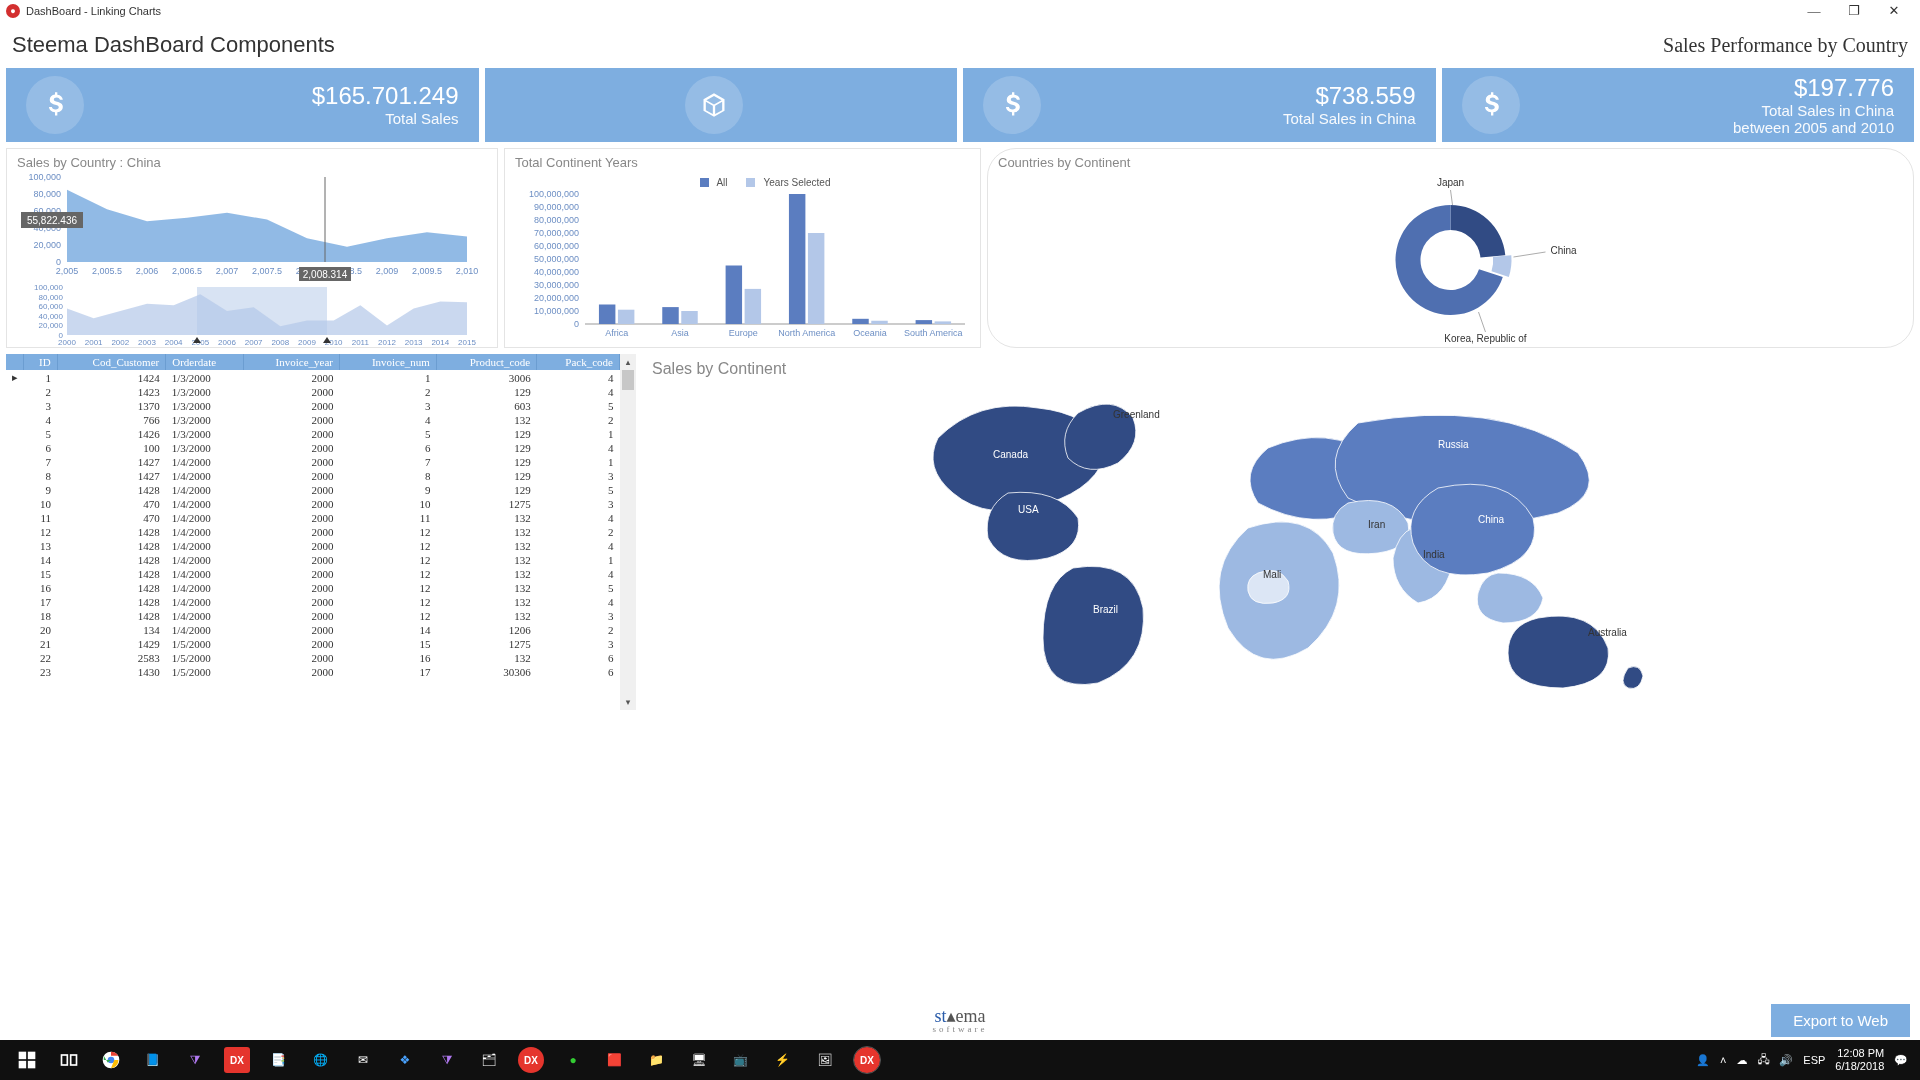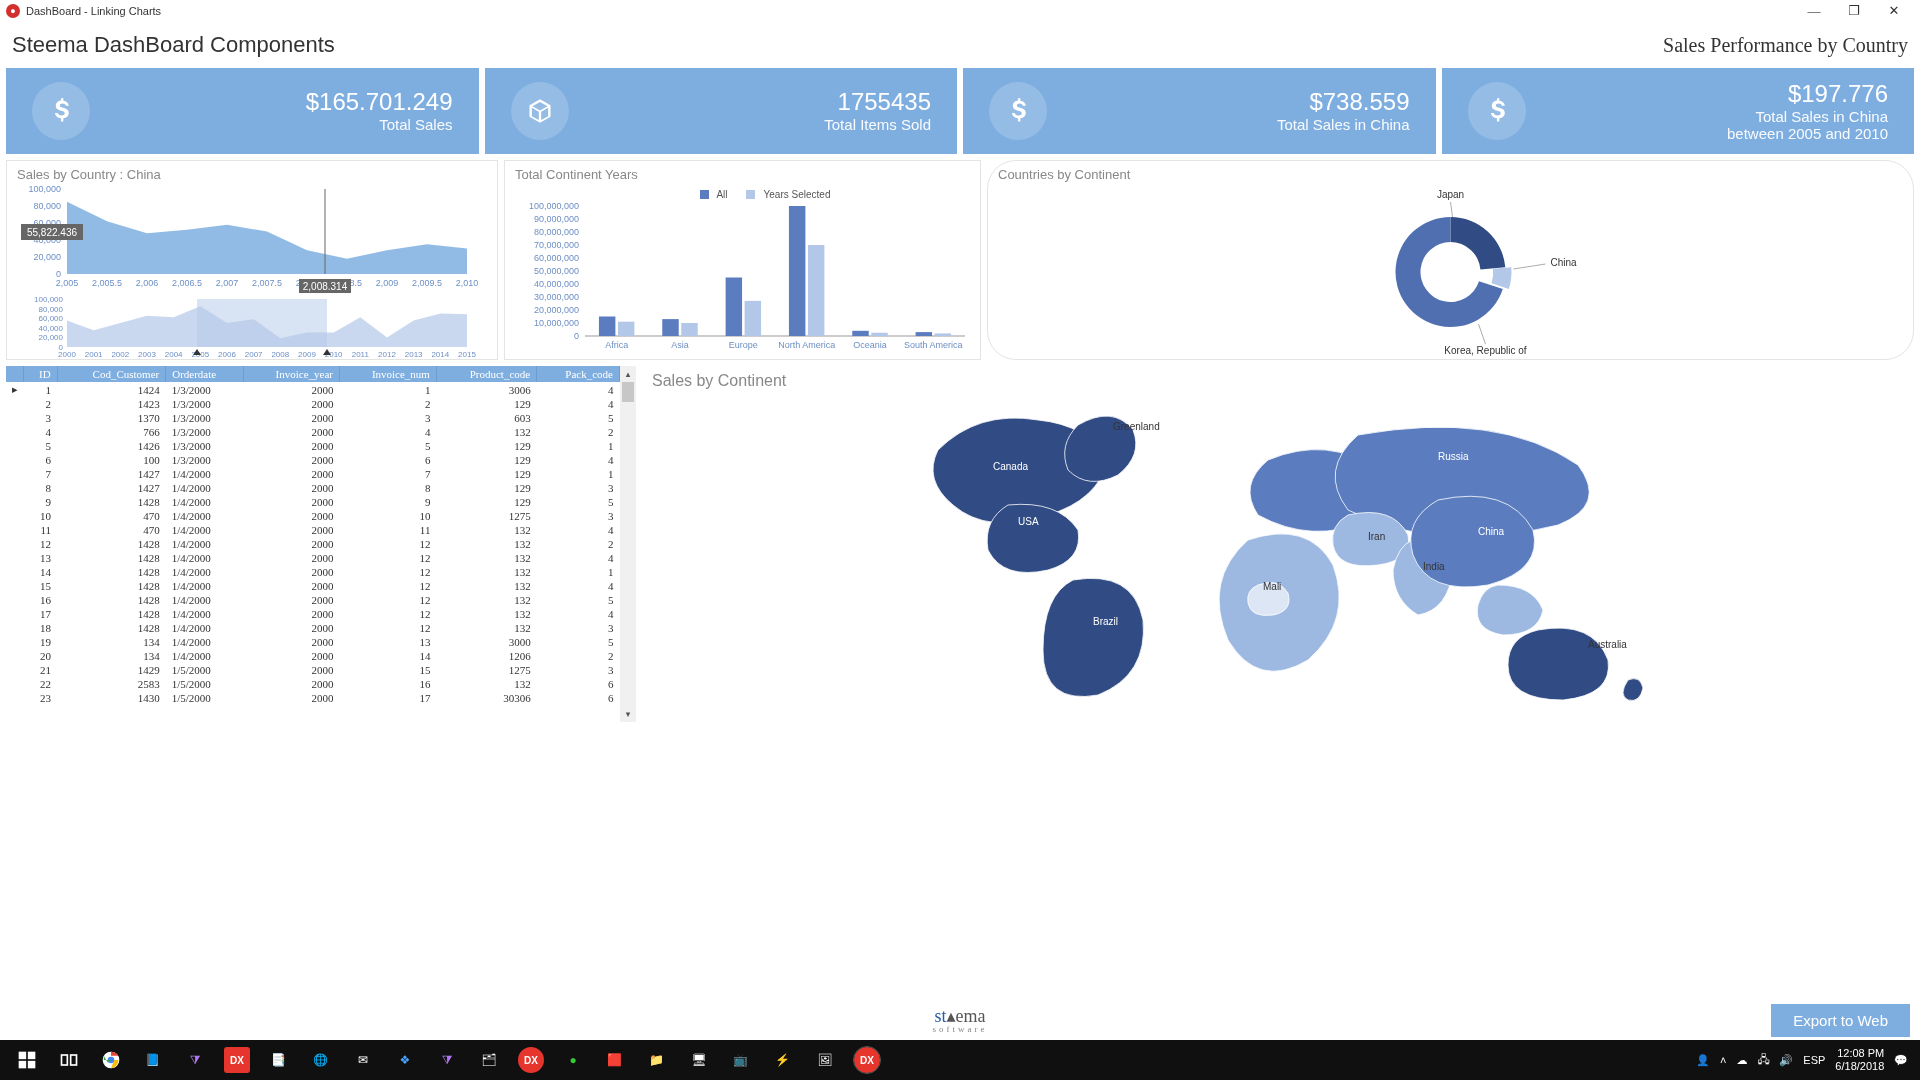--- a/index.html
+++ b/index.html
@@ -8,21 +8,21 @@
   .titlebar { height: 22px; display: flex; align-items: center; padding: 0 6px; font-size: 11px; }
   .titlebar .app-icon { width: 14px; height: 14px; background: #d32f2f; border-radius: 50%; margin-right: 6px; display:flex;align-items:center;justify-content:center;color:#fff;font-size:9px;}
   .titlebar-spacer { flex: 1; }
   .win-btn { width: 40px; height: 22px; display: flex; align-items: center; justify-content: center; font-size: 13px; font-family: "Segoe UI Symbol"; }
   
   .header-row { height: 40px; display: flex; align-items: center; justify-content: space-between; padding: 6px 12px 0 12px; }
   .header-title { font-size: 22px; font-weight: 300; color: #333; }
   .header-sub { font-size: 20px; font-weight: 300; color: #333; font-family: Liberation Serif, serif; }
   
   .kpi-row { display: flex; gap: 6px; padding: 6px; }
-  .kpi { flex: 1; background: #7eaee0; color: #fff; height: 86px; display: flex; align-items: center; padding: 0 26px; justify-content: center; }
+  .kpi { flex: 1; background: #7eaee0; color: #fff; height: 74px; display: flex; align-items: center; padding: 0 20px; justify-content: center; }
   .kpi .icon-wrap { width: 58px; height: 58px; border-radius: 50%; background: rgba(255,255,255,.18); display: flex; align-items: center; justify-content: center; margin-right: 14px;}
   .kpi .icon-wrap svg { width: 28px; height: 28px; fill: #fff; }
   .kpi .text { flex: 1; text-align: right; }
   .kpi .val { font-size: 24px; font-weight: 400; }
   .kpi .lbl { font-size: 15px; opacity: .95; line-height: 1.15;}
   
   .chart-row { display: flex; gap: 6px; padding: 0 6px; height: 200px;}
   .panel { border: 1px solid #e4e4e4; background: #fff; padding: 6px 10px 20px 10px; position:relative;}
   .panel-title { font-size: 13px; color: #888; margin-bottom: 2px;}
   .panel.c1 { flex: 0 0 490px; }
@@ -101,24 +101,20 @@
         <div class="val">$165.701.249</div>
         <div class="lbl">Total Sales</div>
       </div>
   </div>
   <div class="kpi">
     <div class="icon-wrap">
         <svg viewBox="0 0 24 24">
           <path d="M12 2 3 7v10l9 5 9-5V7l-9-5zm0 2.3 6.5 3.6L12 11.5 5.5 7.9 12 4.3zM5 9.3l6 3.3v7.1l-6-3.3V9.3zm8 10.4v-7.1l6-3.3v7.1l-6 3.3z"></path>
         </svg>
       </div>
-    <div class="text">
-        <div class="val">1755435</div>
-        <div class="lbl">Total Items Sold</div>
-      </div>
   </div>
   <div class="kpi">
     <div class="icon-wrap">
         <svg viewBox="0 0 24 24">
           <path d="M12 1v2.1c-2.8.4-4.5 2.1-4.5 4.4 0 2.5 2 3.6 4.7 4.3 2.4.6 3 1.2 3 2.2 0 1.1-1 1.9-2.7 1.9-1.8 0-3-.8-3.2-2.1H6.8c.2 2.5 2 4.1 5.2 4.5V21h2v-2.7c2.9-.4 4.7-2.1 4.7-4.5 0-2.8-2.2-3.8-5-4.5-2.2-.5-2.7-1.1-2.7-2 0-1 .9-1.8 2.5-1.8 1.6 0 2.5.8 2.7 2h2.5c-.2-2.3-1.8-3.9-4.7-4.3V1h-2z"></path>
         </svg>
       </div>
     <div class="text">
         <div class="val">$738.559</div>
         <div class="lbl">Total Sales in China</div>
@@ -477,30 +473,20 @@
             </tr>
             <tr>
               <td class="row-indicator"></td>
               <td class="">18</td>
               <td class="">1428</td>
               <td class="l">1/4/2000</td>
               <td class="">2000</td>
               <td class="">12</td>
               <td class="">132</td>
               <td class="">3</td>
-            </tr>
-            <tr>
-              <td class="row-indicator"></td>
-              <td class="">19</td>
-              <td class="">134</td>
-              <td class="l">1/4/2000</td>
-              <td class="">2000</td>
-              <td class="">13</td>
-              <td class="">3000</td>
-              <td class="">5</td>
             </tr>
             <tr>
               <td class="row-indicator"></td>
               <td class="">20</td>
               <td class="">134</td>
               <td class="l">1/4/2000</td>
               <td class="">2000</td>
               <td class="">14</td>
               <td class="">1206</td>
               <td class="">2</td>

